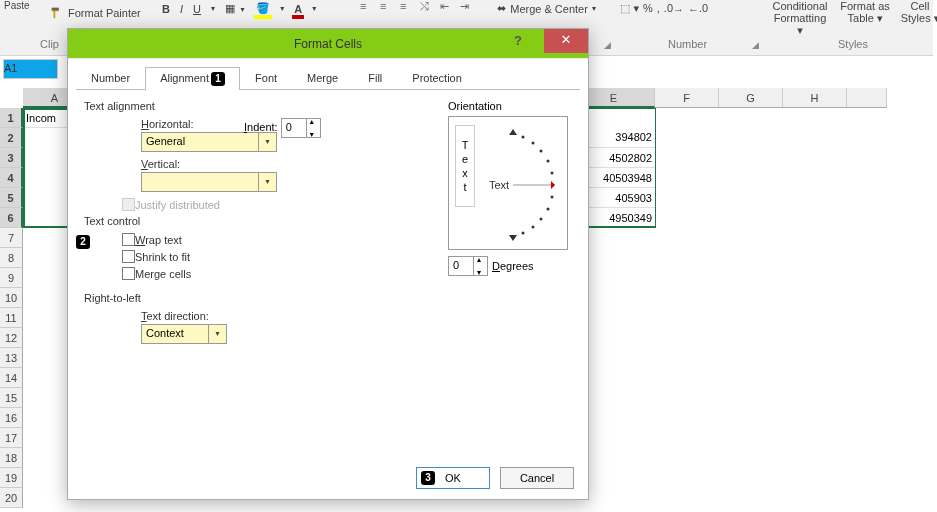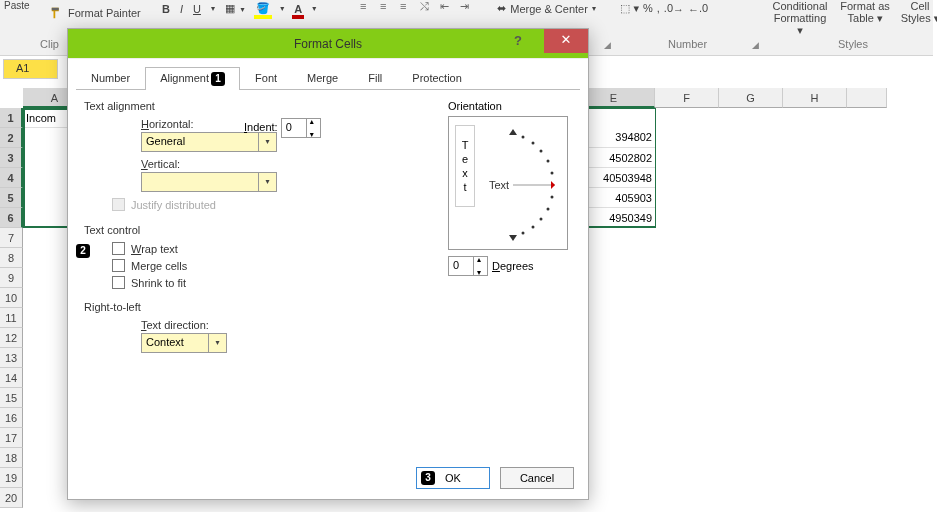--- a/index.html
+++ b/index.html
@@ -15,21 +15,21 @@
 .ribbon .aligngroup { position: absolute; left: 360px; top: 0; display: flex; gap: 4px; color: #666; }
 .ribbon .aligngroup span { width: 16px; }
 .ribbon .merge { position: absolute; left: 497px; top: 2px; color: #444; display: flex; align-items: center; gap: 4px; }
 .ribbon .numfmt { position: absolute; left: 620px; top: 2px; color: #444; display: flex; gap: 4px; }
 .ribbon .condfmt { position: absolute; left: 770px; top: 0; display: flex; gap: 10px; text-align: center; color: #444; font-size: 10px; }
 .ribbon .grouplabels { position: absolute; top: 38px; left: 0; right: 0; display: flex; color: #777; font-size: 10px; }
 .ribbon .grouplabels span { position: absolute; }
 .ribbon .dlaunch { position: absolute; font-size: 9px; color: #888; }
 
 
-.namebox { position: absolute; top: 59px; left: 3px; width: 55px; height: 20px; border: 1px solid #ccc; background: #fde047; padding: 2px 12px; color: #333; }
+.namebox { position: absolute; top: 59px; left: 3px; width: 55px; height: 20px; border: 1px solid #ccc; background: #0ea5e9; padding: 2px 0; color: #333; }
 
 
 .grid { position: absolute; top: 88px; left: 0; right: 0; bottom: 0; }
 .colhdrs { display: flex; position: absolute; top: 0; left: 23px; }
 .colhdrs div { width: 64px; height: 20px; background: #f0f0f0; border-right: 1px solid #ccc; border-bottom: 1px solid #aaa; text-align: center; line-height: 20px; color: #444; }
 .colhdrs div.sel { background: #d8d8d8; border-bottom: 2px solid #217346; }
 .rowhdrs { position: absolute; top: 20px; left: 0; }
 .rowhdrs div { width: 23px; height: 20px; background: #f0f0f0; border-bottom: 1px solid #ccc; border-right: 1px solid #aaa; text-align: center; line-height: 20px; color: #444; }
 .rowhdrs div.sel { background: #d8d8d8; border-right: 2px solid #217346; font-weight: bold; }
 .cells { position: absolute; top: 20px; left: 23px; }
@@ -58,21 +58,21 @@
 .fld { margin-left: 17px; margin-bottom: 6px; padding-left: 40px; }
 .fld label { display: block; color: #333; margin-bottom: 2px; }
 .fld label u { text-decoration: underline; }
 .select { width: 136px; height: 20px; border: 1px solid #999; background: #fef9c3; position: relative; padding: 2px 4px; }
 .select .arrow { position: absolute; right: 0; top: 0; width: 18px; height: 18px; border-left: 1px solid #999; text-align: center; line-height: 18px; font-size: 8px; color: #444; }
 .select.sm { width: 86px; }
 .spin { display: inline-block; width: 40px; height: 20px; border: 1px solid #999; position: relative; padding: 2px 4px; }
 .spin .ud { position: absolute; right: 0; top: 0; width: 14px; height: 18px; border-left: 1px solid #999; }
 .spin .ud::before { content: "▴"; position: absolute; top: -2px; left: 3px; font-size: 8px; }
 .spin .ud::after { content: "▾"; position: absolute; bottom: -2px; left: 3px; font-size: 8px; }
-.chk { display: flex; align-items: center; gap: 6px; margin-bottom: 4px; color: #333; padding-left: 28px; }
+.chk { display: flex; align-items: center; margin-left: 10px; margin-bottom: 4px; color: #333; padding-left: 28px; }
 .chk .box { width: 13px; height: 13px; border: 1px solid #777; background: #fff; }
 .chk.dis { color: #aaa; }
 .chk.dis .box { border-color: #ccc; background: #eee; }
 
 .orient { position: absolute; left: 380px; top: 10px; }
 .orient .label { margin-bottom: 4px; }
 .orient .box { width: 120px; height: 134px; border: 1px solid #999; position: relative; background: #fff; }
 .orient .vtxt { position: absolute; left: 6px; top: 8px; width: 20px; border: 1px solid #ccc; text-align: center; padding: 12px 2px; line-height: 14px; }
 .orient .arc { position: absolute; left: 34px; top: 6px; width: 82px; height: 122px; }
 .orient .deg { margin-top: 6px; display: flex; align-items: center; gap: 4px; }
@@ -222,35 +222,35 @@
     </div>
     <div class="fld">
       <label><u>V</u>ertical:</label>
       <div class="select"><span></span><span class="arrow">▾</span></div>
     </div>
     <div class="chk dis">
         <span class="box"></span>
         <span>Justify distributed</span>
       </div>
 
-    <div class="section-label" style="margin-top:13px">Text control</div>
+    <div class="section-label" style="margin-top:4px">Text control</div>
     <div style="position:relative">
       <span class="badgeabs" style="left:-8px;top:2px">2</span>
       <div class="chk">
           <span class="box"></span>
           <span><u>W</u>rap text</span>
         </div>
     </div>
     <div class="chk">
         <span class="box"></span>
-        <span>Merge cells</span>
+        <span>Shrink to fit</span>
       </div>
     <div class="chk">
         <span class="box"></span>
-        <span>Shrink to fit</span>
+        <span>Merge cells</span>
       </div>
 
     <div class="section-label" style="margin-top:12px">Right-to-left</div>
     <div class="fld">
       <label><u>T</u>ext direction:</label>
       <div class="select sm"><span>Context</span><span class="arrow">▾</span></div>
     </div>
 
     <div class="orient">
       <div class="label">Orientation</div>

